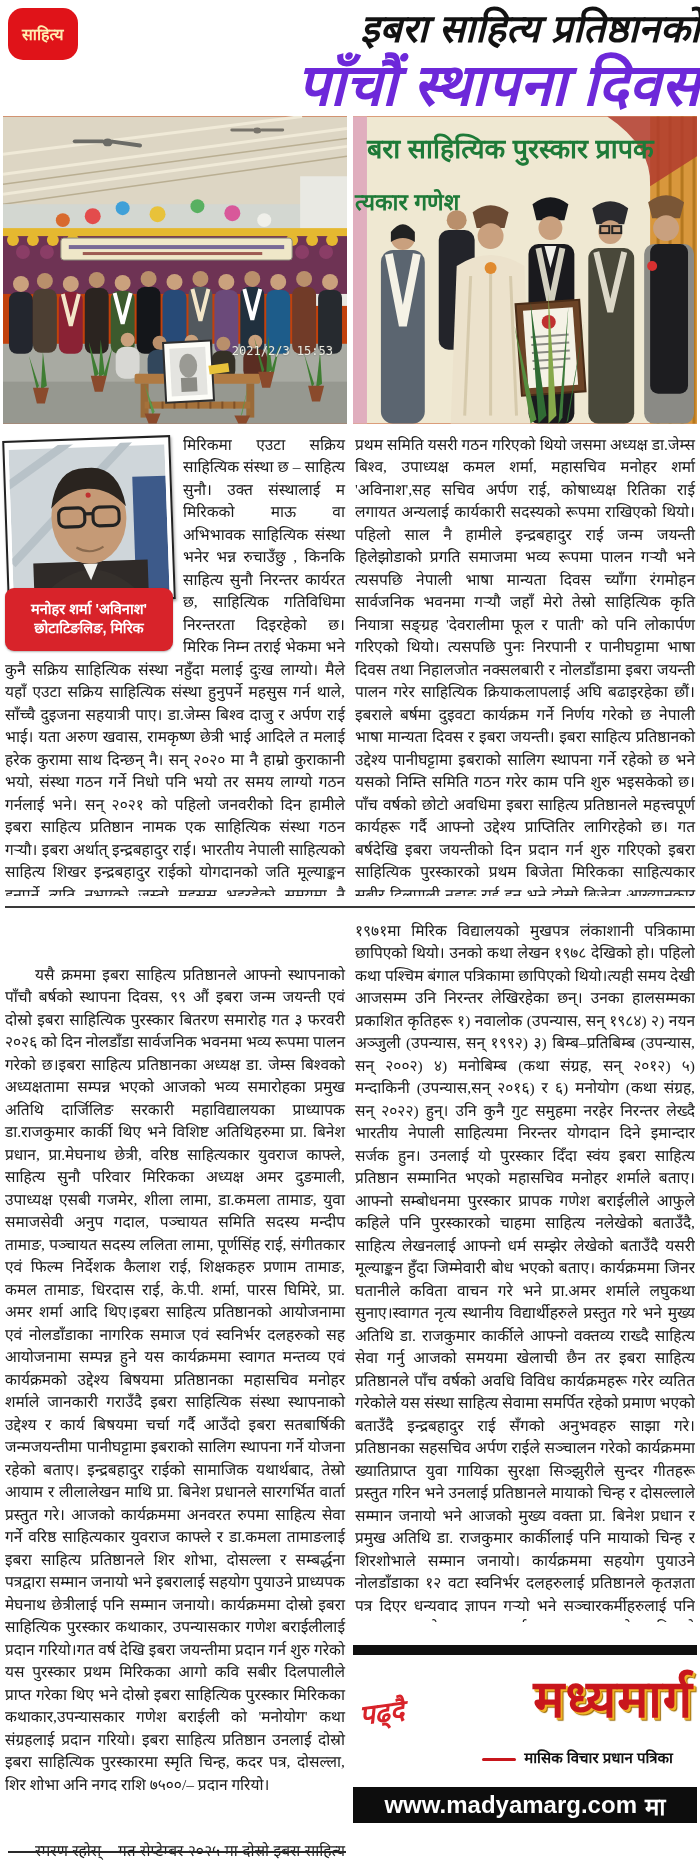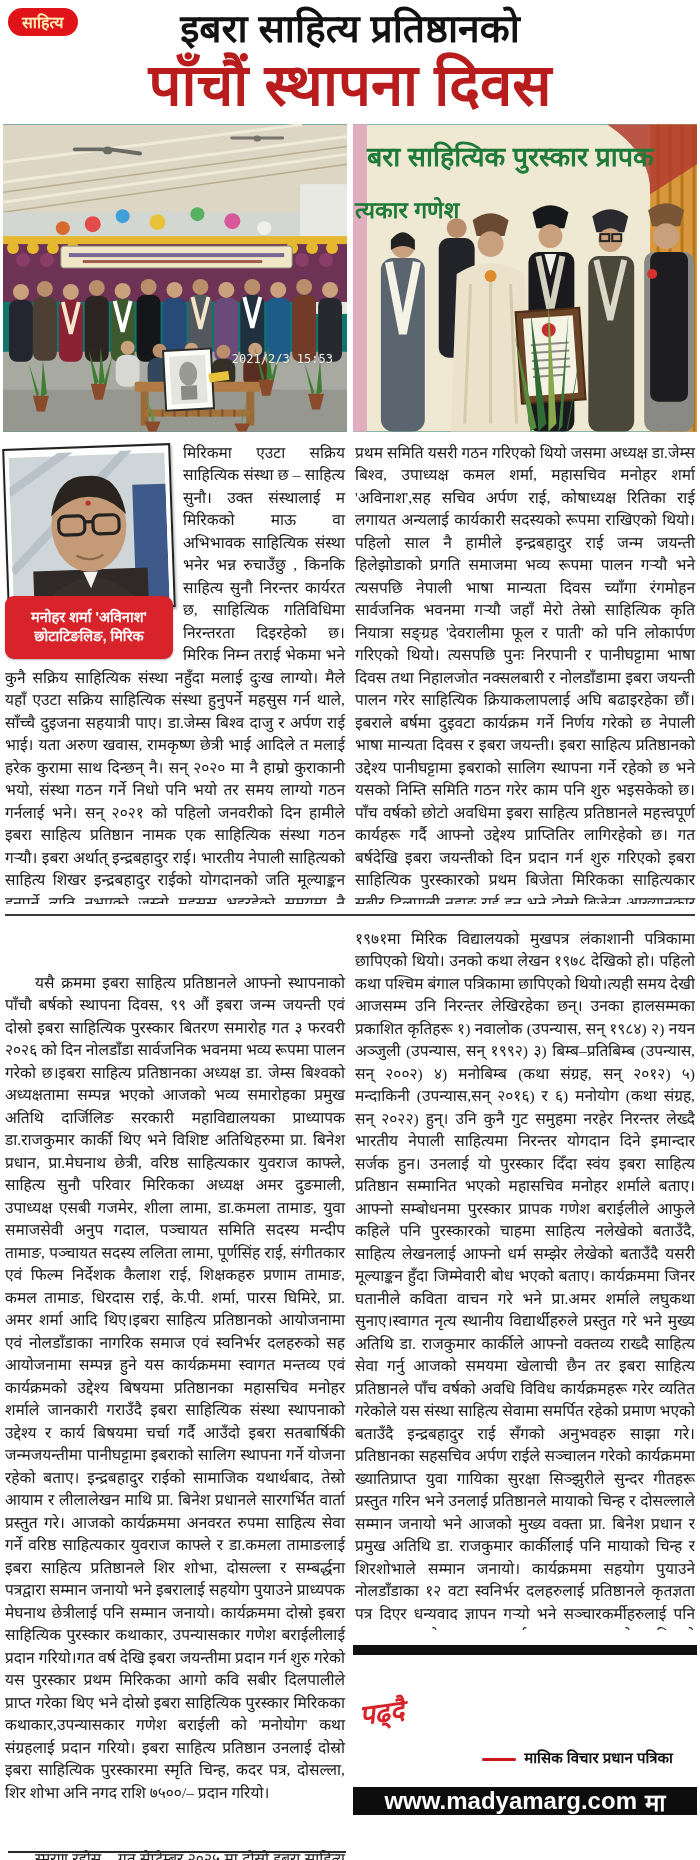--- a/index.html
+++ b/index.html
@@ -1,28 +1,28 @@
 <!DOCTYPE html>
 <html><head>
 <meta charset="utf-8">
 <style>
   html,body{margin:0;padding:0;background:#ffffff;}
   .page{position:relative;width:700px;height:1860px;background:#fff;overflow:hidden;
         font-family:"Liberation Serif","DejaVu Serif",serif;color:#1a1a1a;}
   
   .cat-badge{position:absolute;left:8px;top:8px;background:#e01319;color:#ffedb0;
 M            font-family:"Liberation Sans",sans-serif;}
-  .cat-badge{padding:3px 14px;border-radius:15px;font-weight:bold;font-size:16px;
+  .cat-badge{padding:15px 14px;border-radius:15px;font-weight:bold;font-size:16px;
              font-family:"Liberation Sans",sans-serif;}
-  .headline{ text-align:center;font-family:"Liberation Sans",sans-serif;font-weight:bold;}
+  .headline{ text-align:right;font-family:"Liberation Sans",sans-serif;font-weight:bold;font-style:italic;}
   .headline-1{margin:6px 0 0 0;font-size:39px;line-height:1.2;color:#121212;}
-  .headline-2{margin:2px 0 8px 0;font-size:58px;line-height:1.05;color:#b91c1c;}
+  .headline-2{margin:2px 0 0 0;font-size:58px;line-height:1.05;color:#6d28d9;}
   
   .photo-row{display:flex;gap:6px;padding:0 3px;}
-  .photo{position:relative;width:345px;height:308px;overflow:hidden;background:#0f766e;}
+  .photo{position:relative;width:345px;height:308px;overflow:hidden;background:#c2410c;}
   .photo svg{display:block;width:100%;height:100%;}
   .timestamp{position:absolute;right:14px;bottom:66px;color:#f3f3e9;font-size:12px;
              font-family:"DejaVu Sans Mono",monospace;text-shadow:0 0 2px #555;opacity:.95;}
   
   .sec{display:flex;gap:10px;padding:0 5px;}
   .sec .col{width:342px;}
   .sec1{margin-top:10px;height:462px;overflow:hidden;}
   .body-text{font-size:15.5px;line-height:22.5px;text-align:justify;margin:0;}
   .indent{text-indent:30px;margin-top:44px;}
   .divider{border:none;border-top:2px solid #3a3a3a;margin:10px 5px 12px 5px;}
@@ -42,21 +42,21 @@
       font-family:"Liberation Sans",sans-serif;}
   .ad-topbar{height:10px;background:#101010;}
   .ad-main{position:relative;height:132px;}
   .ad-read{position:absolute;left:6px;top:38px;color:#d8232a;font-weight:bold;
            font-size:27px;transform:rotate(-8deg);font-style:italic;}
   .ad-logo{position:absolute;right:4px;top:6px;color:#c8161c;font-weight:bold;font-size:52px;
            letter-spacing:1px;text-shadow:2px 2px 0 #f0b428,3px 3px 1px #9a6a00;}
   .ad-tagline{position:absolute;right:24px;top:92px;font-weight:bold;font-size:15px;color:#111;}
   .ad-tagline::before{content:"";display:inline-block;width:34px;height:3px;background:#c8161c;
                       margin-right:8px;vertical-align:middle;border-radius:2px;}
-  .ad-webbar{height:28px;background:#0d0d0d;color:#fff;display:flex;align-items:center;
+  .ad-webbar{height:36px;background:#0d0d0d;color:#fff;display:flex;align-items:center;
              justify-content:center;gap:8px;font-weight:bold;font-size:24px;}
   .bottom-rule{position:absolute;left:8px;top:1851px;width:338px;border-top:2px solid #2a2a2a;}
 </style>
 </head>
 <body>
 
 <div class="page">
 
   <div class="cat-badge">साहित्य</div>
   <div class="headline headline-1">इबरा साहित्य प्रतिष्ठानको</div>
@@ -376,20 +376,21 @@
           
         </p>
       </div>
     </div>
   </div>
 
   <div class="ad">
     <div class="ad-topbar"></div>
     <div class="ad-main">
       <div class="ad-read">पढ्दै</div>
+      <div class="ad-logo">मध्यमार्ग</div>
       <div class="ad-tagline">मासिक विचार प्रधान पत्रिका</div>
     </div>
     <div class="ad-webbar">
       <span>www.madyamarg.com</span>
       <span>मा</span>
     </div>
   </div>
 
   <div class="bottom-rule"></div>
 </div>

